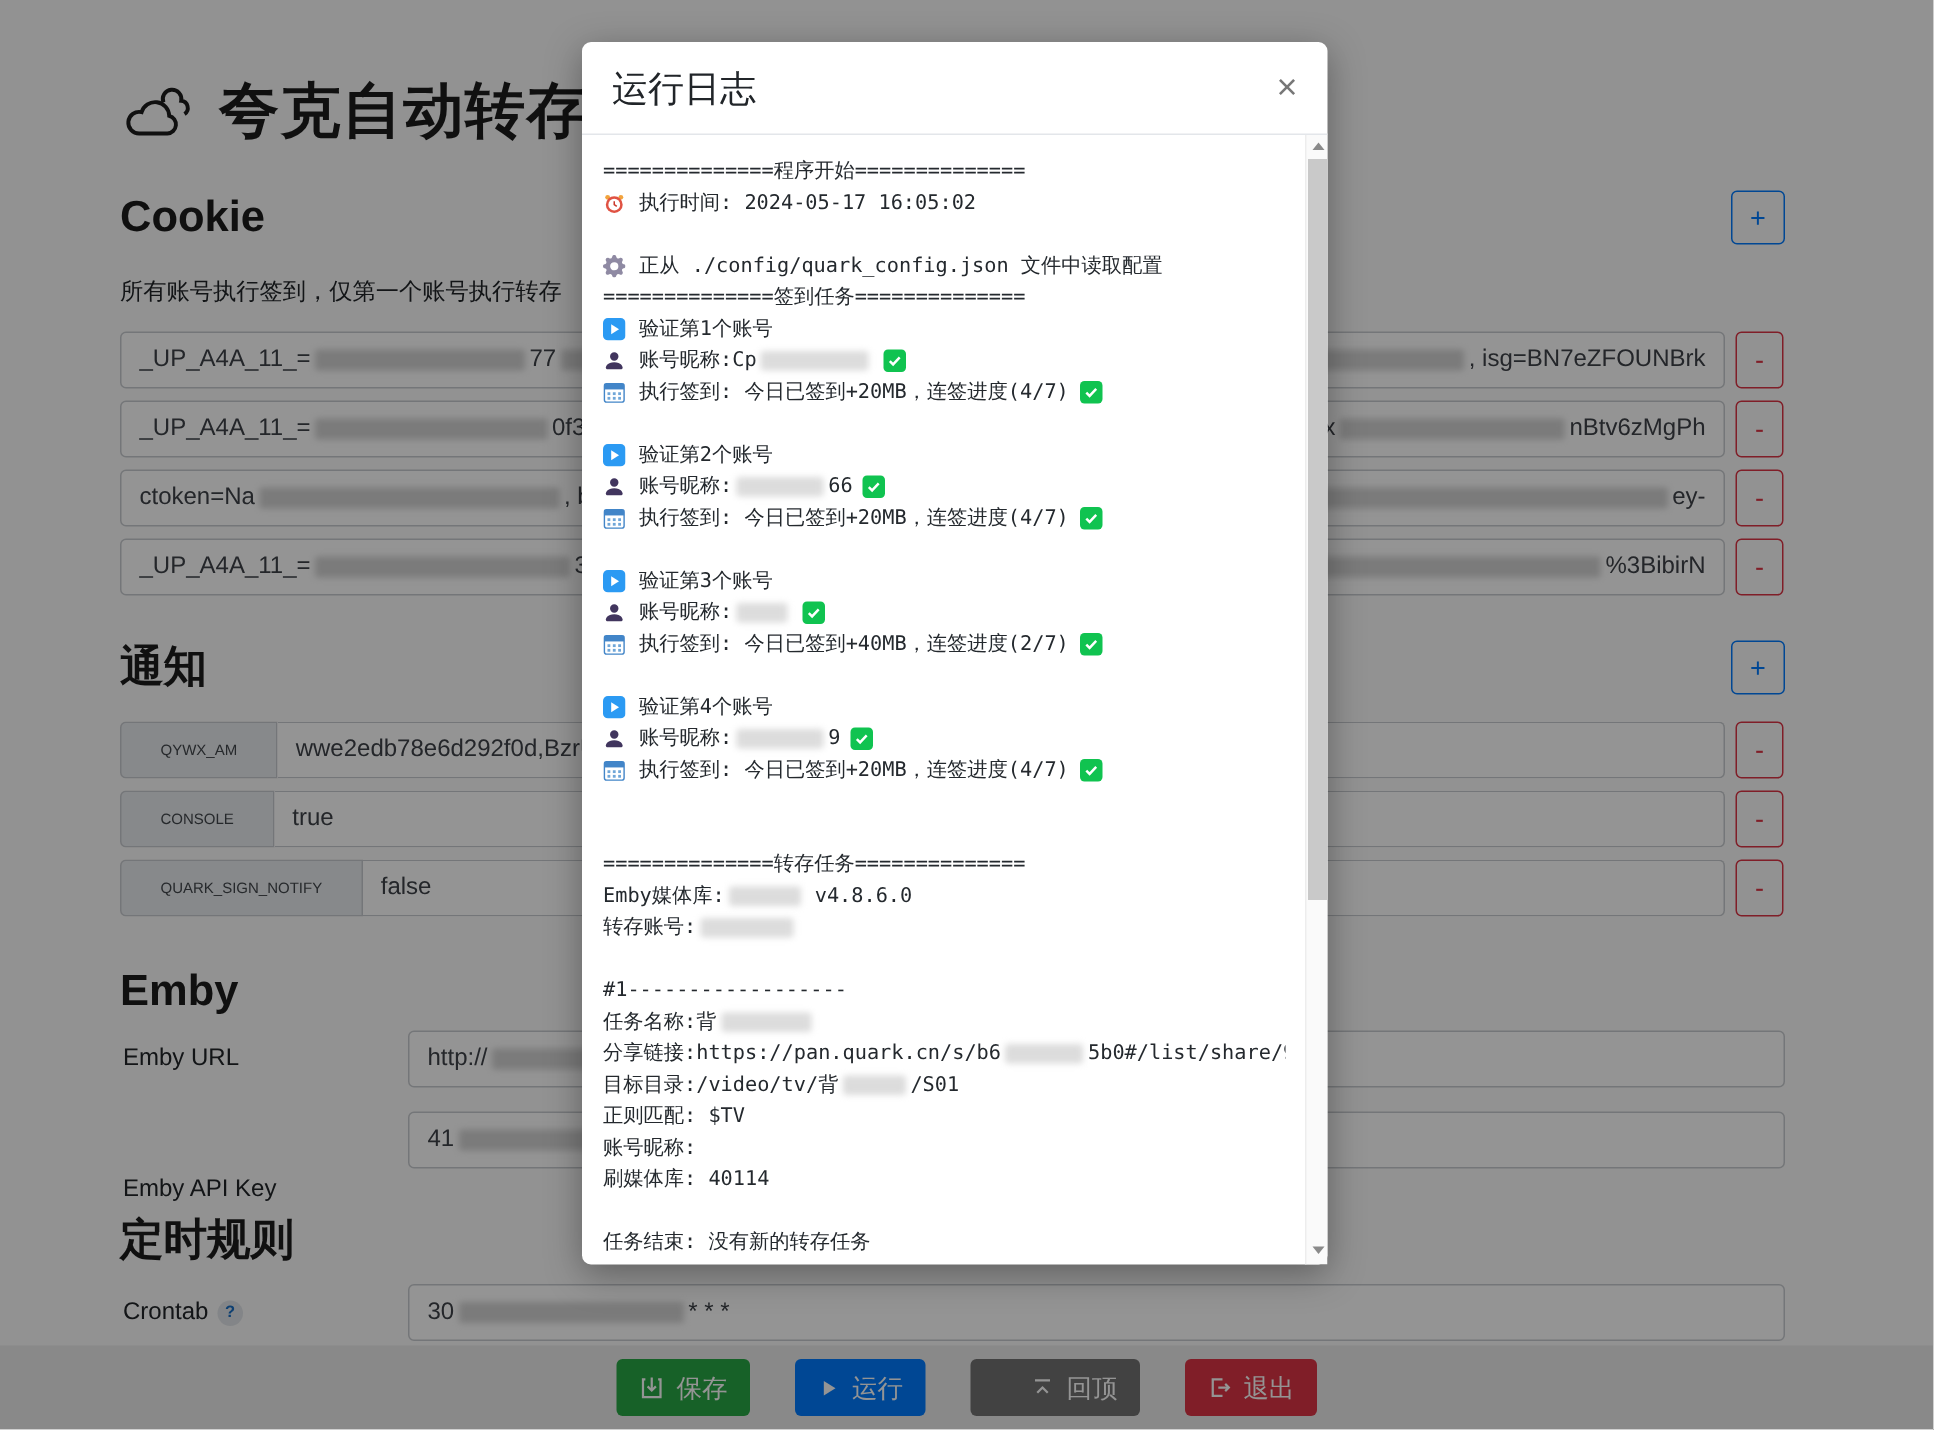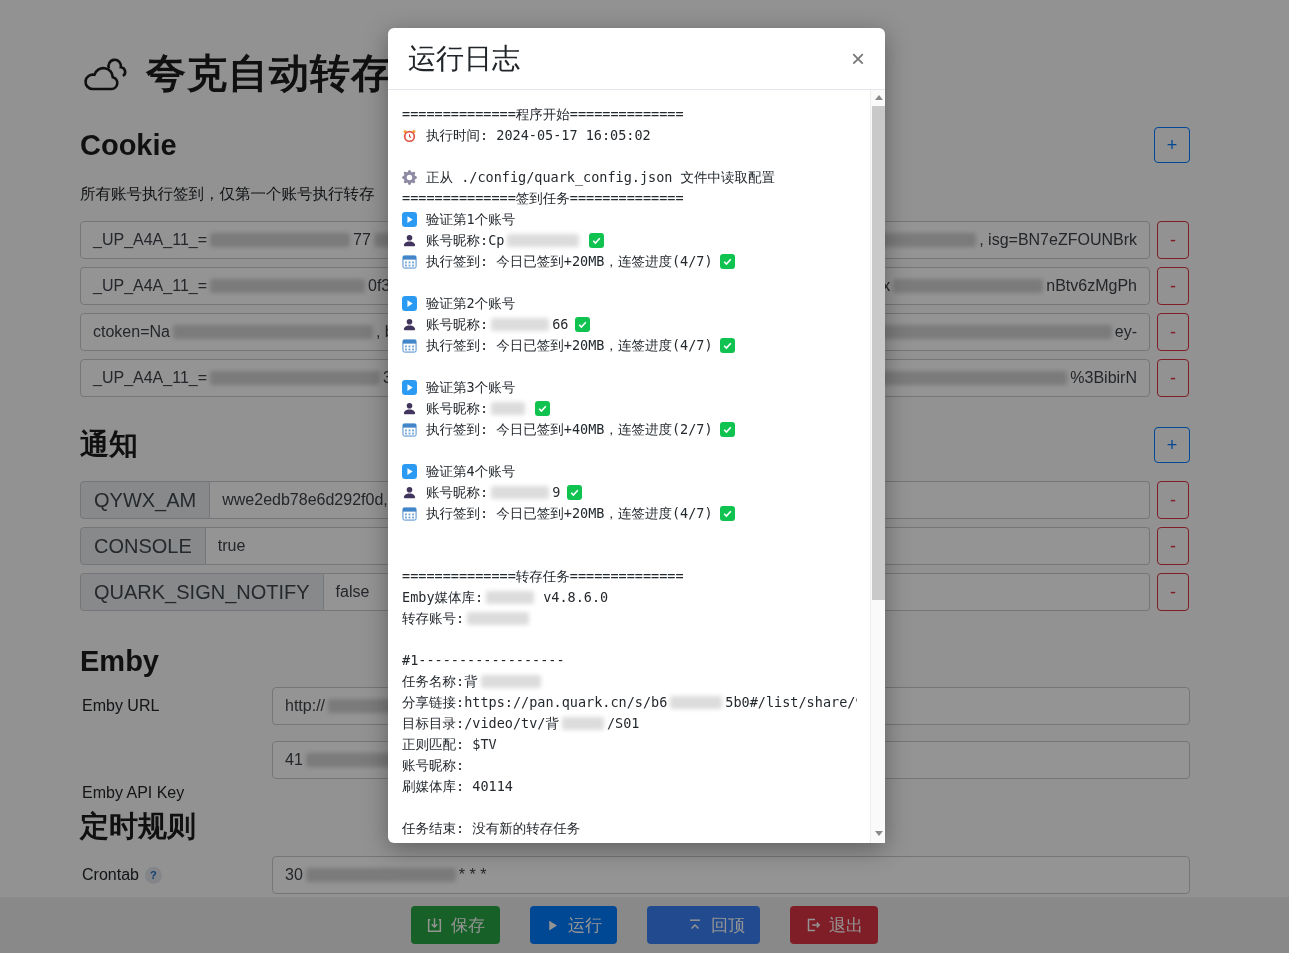--- a/index.html
+++ b/index.html
@@ -32,48 +32,48 @@
   .inputbox { flex:1; height:38px; background:#fff; border:1px solid #c9ccd0; border-radius:4px;
       display:flex; align-items:center; padding:0 12px; font-size:16px; color:#3f4349;
       overflow:hidden; white-space:nowrap; }
   .seg { flex:none; }
   .redact { display:inline-block; height:14px; border-radius:2px; background:#d4d4d4;
       filter:blur(2px); vertical-align:-2px; flex:none; margin:0 3px; }
   .redact.mid { flex:1 1 auto; }
 
   .igroup { flex:1; display:flex; align-items:stretch; overflow:hidden; }
   .ilabel { background:#e9ecef; border:1px solid #c9ccd0; border-radius:4px 0 0 4px;
-      display:flex; align-items:center; padding:0 13px; font-size:20px; color:#43484d; flex:none; }
+      display:flex; align-items:center; padding:0 26px; font-size:10px; color:#43484d; flex:none; }
   .ival { flex:1; background:#fff; border:1px solid #c9ccd0; border-left:none; border-radius:0 4px 4px 0;
       display:flex; align-items:center; padding:0 12px; font-size:16px; color:#3f4349;
       overflow:hidden; white-space:nowrap; }
 
   .flabel { position:absolute; left:82px; height:38px; display:flex; align-items:center; font-size:16px; color:#212529; gap:6px; }
   .wide-input { position:absolute; left:272px; right:99px; height:38px; }
   .help-badge { width:17px; height:17px; border-radius:50%; background:#e2e6ea; color:#1a6fc4;
       font-size:11px; display:inline-flex; align-items:center; justify-content:center; font-weight:700; }
 
   
   .footer { position:absolute; left:0; right:0; bottom:0; height:56px; background:#ececec;
       display:flex; align-items:center; justify-content:center; gap:30px; }
   .fbtn { height:38px; padding:0 15px; border:none; border-radius:4px; color:#fff; font-size:17px;
       display:flex; align-items:center; gap:8px; cursor:pointer; font-family:inherit; }
   .fbtn svg { display:block; }
   .btn-save { background:#28a745; }
   .btn-run  { background:#007bff; }
-  .btn-top  { background:#3b82f6;padding-left:40px; }
+  .btn-top  { background:#737373;padding-left:40px; }
   .btn-exit { background:#dc3545; }
 
   
   .backdrop { position:absolute; inset:0; background:rgba(0,0,0,0.42); z-index:10; }
   .modal { position:absolute; left:388px; top:28px; width:497px; height:815px; background:#fff;
       border-radius:6px; box-shadow:0 6px 24px rgba(0,0,0,.35); z-index:20; }
   .modal-header { height:62px; border-bottom:1px solid #e3e6ea; display:flex; align-items:center;
       justify-content:space-between; padding:0 20px; }
-  .modal-title { font-size:28px; color:#212529; }
+  .modal-title { font-size:24px; color:#212529; }
   .modal-close { border:none; background:transparent; font-size:24px; color:#777; cursor:pointer; line-height:1; }
 
   .modal-body { position:absolute; top:62px; left:0; right:0; bottom:0; overflow:hidden; }
   .log { position:absolute; left:14px; top:14px; right:28px; bottom:0; overflow:hidden;
       font-family:"DejaVu Sans Mono", monospace; font-size:13.5px; line-height:21px;
       color:#24292e; white-space:nowrap; }
   .lg { height:21px; display:flex; align-items:center; }
   .licon { width:15px; height:15px; margin-right:9px; flex:none; display:inline-flex; }
   .licon svg { width:15px; height:15px; }
   .chk { width:15px; height:15px; margin-left:7px; flex:none; border-radius:3px; background:#10c350;

